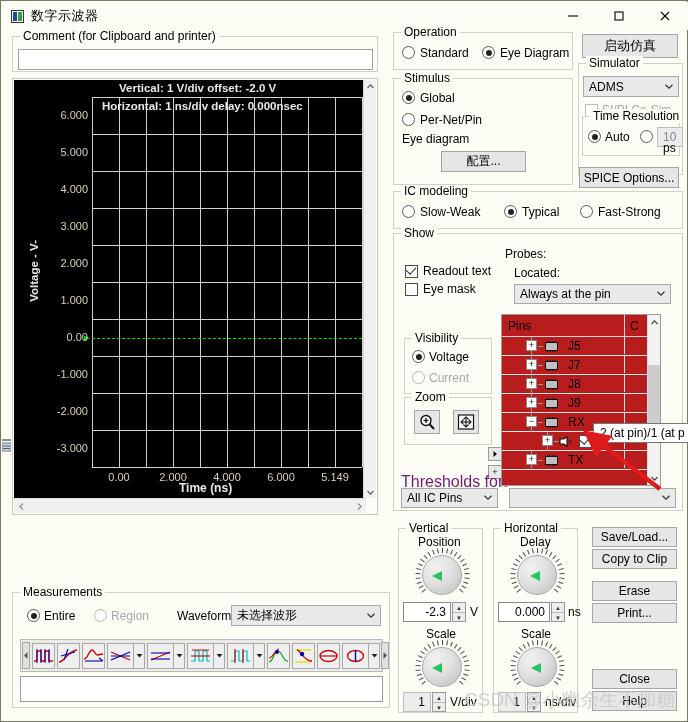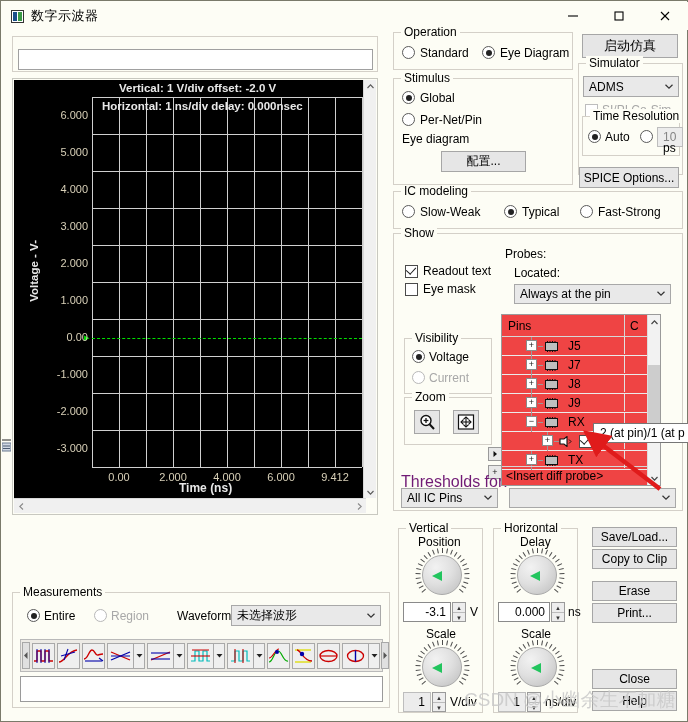--- a/index.html
+++ b/index.html
@@ -156,21 +156,21 @@
     border:1px solid #a9a9a9;box-sizing:border-box;
   }
   .knob .ptr{
     position:absolute;width:0;height:0;border-top:5px solid transparent;border-bottom:5px solid transparent;
   }
   .ticks{position:absolute;width:54px;height:54px;}
   .ticks i{position:absolute;left:50%;top:0;width:1px;height:5px;background:#4a4a4a;transform-origin:0.5px 27px;}
   
   #pins-box{
     position:absolute;left:500px;top:313px;width:160px;height:172px;
-    background:#ef4444;border:1px solid #9a9a9a;box-sizing:border-box;
+    background:#b91c1c;border:1px solid #9a9a9a;box-sizing:border-box;
   }
   .pin-hdr{position:absolute;left:0;top:0;width:100%;height:22px;border-bottom:1px solid #d6d6d6;box-sizing:border-box;}
   .pin-hdr .ph1{position:absolute;left:6px;top:4px;font-size:12px;}
   .pin-hdr .ph2{position:absolute;left:128px;top:4px;font-size:12px;}
   .pin-hdr .sep{position:absolute;left:122px;top:0;width:1px;height:21px;background:#d6d6d6;}
   .pin-row{position:absolute;left:0;width:100%;height:17px;}
   .pin-row .sep{position:absolute;left:122px;top:0;width:1px;height:17px;background:#e2e2e2;}
   .pin-row .hl{position:absolute;left:0;bottom:0;width:100%;height:1px;background:#ebebeb;}
   .exp{
     position:absolute;width:11px;height:11px;border:1px solid #8a8a8a;background:#fff;
@@ -243,20 +243,21 @@
       <div class="wbtn">
         <svg width="14" height="14" viewBox="0 0 14 14">
             <line x1="3" y1="3" x2="11" y2="11" stroke="#000" stroke-width="1.1"></line>
             <line x1="11" y1="3" x2="3" y2="11" stroke="#000" stroke-width="1.1"></line>
           </svg>
       </div>
     </div>
   </div>
 
   <div class="grp" id="comment-group">
+    <div class="lg">Comment (for Clipboard and printer)</div>
     <input id="comment-input" type="text" value="" placeholder="" style="">
   </div>
 
   <div id="plot-frame">
     <div id="plot-canvas">
 
       <div class="grid-area" id="grid" style="left:78px;top:17px;width:270px;height:370px;">
           <div class="gline v" style="left: 0px; top: 0px; height: 370px;"></div>
           <div class="gline v" style="left: 27px; top: 0px; height: 370px;"></div>
           <div class="gline v" style="left: 54px; top: 0px; height: 370px;"></div>
@@ -301,21 +302,21 @@
           <div class="ytick" style="width: 58px; left: 16px; top: 251px;">0.00</div>
           <div class="ytick" style="width: 58px; left: 16px; top: 288px;">-1.000</div>
           <div class="ytick" style="width: 58px; left: 16px; top: 325px;">-2.000</div>
           <div class="ytick" style="width: 58px; left: 16px; top: 362px;">-3.000</div>
         </div>
       <div id="xticks-host">
           <div class="xtick" style="width: 60px; left: 75px; top: 391px;">0.00</div>
           <div class="xtick" style="width: 60px; left: 129px; top: 391px;">2.000</div>
           <div class="xtick" style="width: 60px; left: 183px; top: 391px;">4.000</div>
           <div class="xtick" style="width: 60px; left: 237px; top: 391px;">6.000</div>
-          <div class="xtick" style="width: 60px; left: 291px; top: 391px;">9.412</div>
+          <div class="xtick" style="width: 60px; left: 291px; top: 391px;">5.149</div>
         </div>
     </div>
     <div class="vscroll">
       <div class="arrow arr-top">
         <svg width="9" height="7" viewBox="0 0 9 7">
             <polyline points="1.5,5 4.5,1.8 7.5,5" fill="none" stroke="#5a5a5a" stroke-width="1.1"></polyline>
           </svg>
       </div>
       <div class="arrow arr-bot">
         <svg width="9" height="7" viewBox="0 0 9 7">
@@ -576,23 +577,20 @@
               <line x1="9.5" y1="9.5" x2="9.5" y2="11" stroke="#111" stroke-width="1"></line>
               <line x1="12" y1="9.5" x2="12" y2="11" stroke="#111" stroke-width="1"></line>
               <line x1="4.5" y1="0" x2="4.5" y2="1.5" stroke="#111" stroke-width="1"></line>
               <line x1="7" y1="0" x2="7" y2="1.5" stroke="#111" stroke-width="1"></line>
               <line x1="9.5" y1="0" x2="9.5" y2="1.5" stroke="#111" stroke-width="1"></line>
               <line x1="12" y1="0" x2="12" y2="1.5" stroke="#111" stroke-width="1"></line>
             </svg></div>
           <div class="pinname" style="left: 66px; top: 2px;">TX</div>
         </div>
       </div>
-    <div class="insert-row">
-      <span>&lt;Insert diff probe&gt;</span>
-    </div>
     <div class="plist-scroll">
       <div class="a" style="top:0;">
         <svg width="9" height="7" viewBox="0 0 9 7">
             <polyline points="1.5,5 4.5,1.8 7.5,5" fill="none" stroke="#444" stroke-width="1.2"></polyline>
           </svg>
       </div>
       <div class="thumb"></div>
       <div class="a" style="bottom:0;">
         <svg width="9" height="7" viewBox="0 0 9 7">
             <polyline points="1.5,2 4.5,5.2 7.5,2" fill="none" stroke="#444" stroke-width="1.2"></polyline>
@@ -810,21 +808,21 @@
         <i style="transform: rotate(43.3333deg);"></i>
         <i style="transform: rotate(54.1667deg);"></i>
         <i style="transform: rotate(65deg);"></i>
         <i style="transform: rotate(75.8333deg);"></i>
         <i style="transform: rotate(86.6667deg);"></i>
         <i style="transform: rotate(97.5deg);"></i>
         <i style="transform: rotate(108.333deg);"></i>
         <i style="transform: rotate(119.167deg);"></i>
         <i style="transform: rotate(130deg);"></i>
       </div>
-    <div class="tfield" style="left:4px;top:73px;width:48px;height:20px;">-3.1</div>
+    <div class="tfield" style="left:4px;top:73px;width:48px;height:20px;">-2.3</div>
     <div class="spin" style="left:53px;top:73px;height:20px;">
       <div>▲</div>
         <div>▼</div>
     </div>
     <div class="lbl" style="left:71px;top:76px;">V</div>
     <div class="lbl" style="left:27px;top:98px;">Scale</div>
     <div class="knob" id="v-scale-knob" style="left:23px;top:118px;">
       <div class="ptr" style="left:9px;top:15px;border-right:10px solid #22c55e;"></div>
     </div>
     <div class="ticks" id="t2" style="left:16px;top:111px;">

